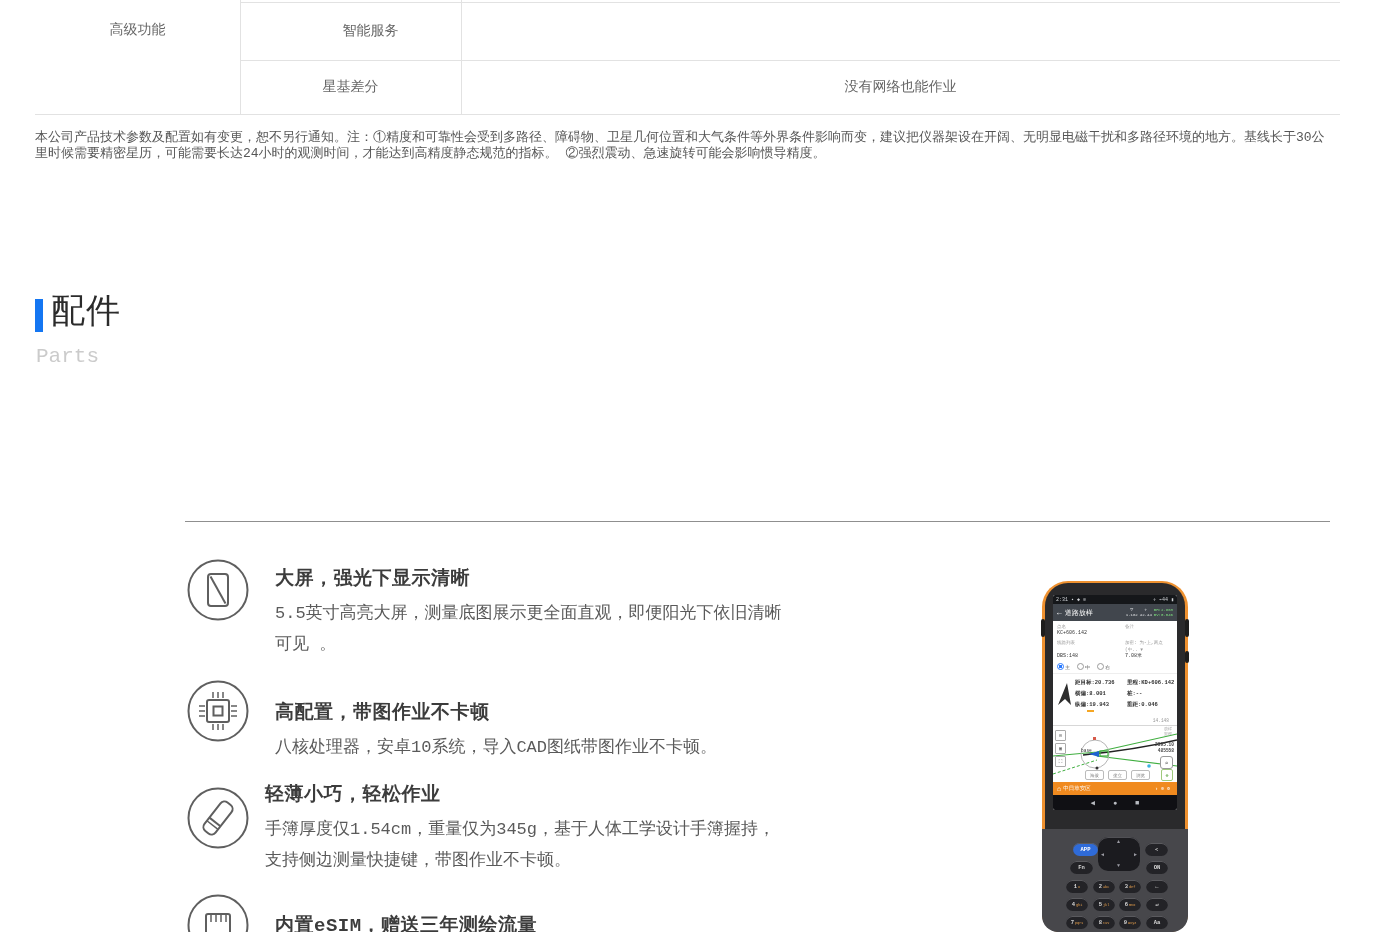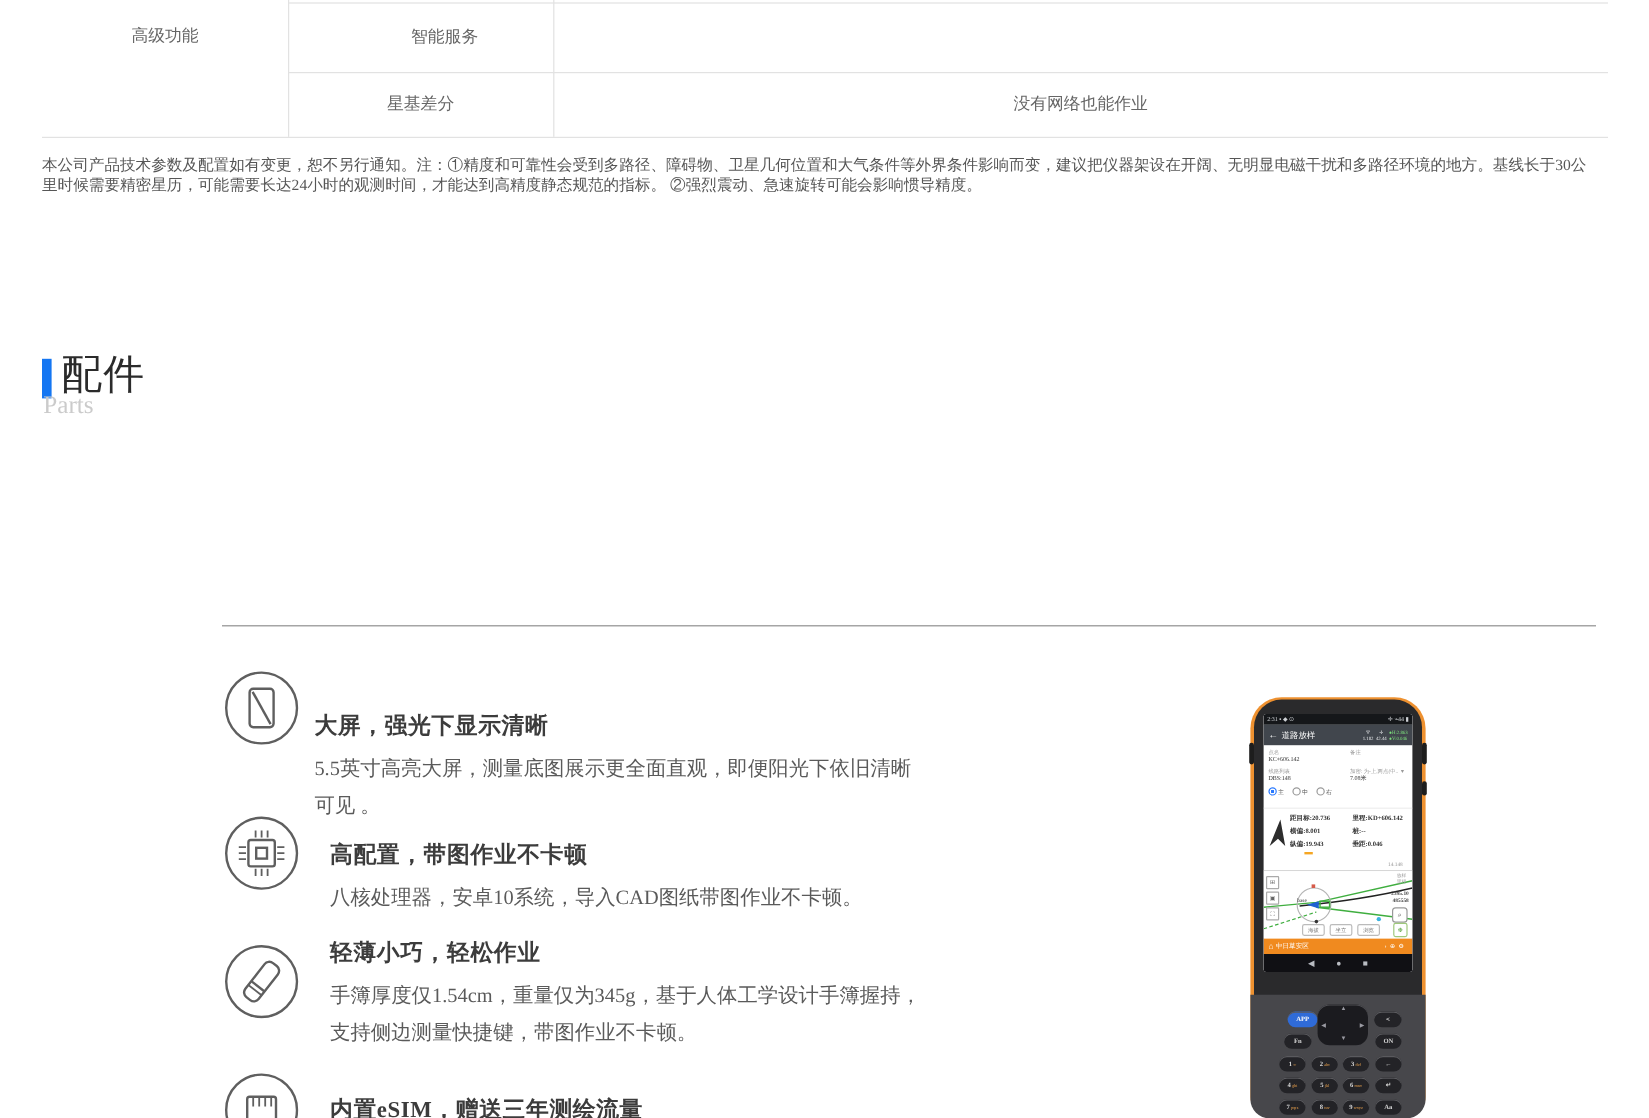--- a/index.html
+++ b/index.html
@@ -1,28 +1,28 @@
 <!DOCTYPE html>
 <html><head>
 <meta charset="utf-8">
 <style>
   html,body{margin:0;padding:0;background:#fff;}
   .page{position:relative;width:1374px;height:932px;background:#fff;overflow:hidden;
-        font-family:Liberation Serif, serif;}
+        font-family:Liberation Mono, monospace;}
   .abs{position:absolute;}
   .hline,.vline{position:absolute;background:#e2e2e2;}
   .hline{height:1px;} .vline{width:1px;}
   .tcell{position:absolute;display:flex;align-items:center;justify-content:center;
          font-size:14px;color:#666;}
   .disclaimer{position:absolute;left:35px;top:130px;width:1295px;font-size:13px;
               line-height:16px;color:#565656;}
   .sec-bar{position:absolute;left:35px;top:299px;width:8px;height:33px;}
   .sec-title{position:absolute;left:51px;top:293px;font-size:34px;line-height:40px;
              color:#2b2b2b;font-weight:500;letter-spacing:1px;}
-  .sec-sub{position:absolute;left:36px;top:325px;font-size:21px;color:#cbcbcb;}
+  .sec-sub{position:absolute;left:36px;top:345px;font-size:21px;color:#cbcbcb;}
   .prod-heading{position:absolute;left:185px;top:489px;font-size:22px;font-weight:500;letter-spacing:.5px;}
   .prod-rule{position:absolute;left:185px;top:521px;width:1145px;height:1px;background:#8f8f8f;}
   .ficon{position:absolute;width:62px;height:62px;}
   .ftext{position:absolute;width:560px;}
   .ftitle{font-size:19px;font-weight:600;color:#3c3c3c;letter-spacing:.5px;margin:0 0 7px 0;}
   .fdesc{font-size:17px;color:#5a5a5a;line-height:31px;white-space:pre-line;margin:0;}
 
   
   .device{position:absolute;left:1042px;top:581px;width:146px;height:351px;}
   .dev-outer{position:absolute;left:0;right:0;top:0;bottom:0;background:#ee9130;
@@ -117,21 +117,21 @@
 
   <div class="prod-rule"></div>
 
   <div class="ficon" style="left:187px;top:559px;">
     <svg viewBox="0 0 62 62" width="62" height="62">
       <circle cx="31" cy="31" r="29.5" fill="none" stroke="#5f5f5f" stroke-width="2"></circle>
       <rect x="21" y="15" width="20" height="32" rx="3" fill="none" stroke="#5f5f5f" stroke-width="2"></rect>
       <line x1="23.5" y1="17.5" x2="38.5" y2="44.5" stroke="#5f5f5f" stroke-width="2"></line>
     </svg>
   </div>
-  <div class="ftext" style="left:262px;top:565px;margin-top:27px;">
+  <div class="ftext" style="left:275px;top:565px;">
     <p class="ftitle">大屏，强光下显示清晰</p>
     <p class="fdesc">5.5英寸高亮大屏，测量底图展示更全面直观，即便阳光下依旧清晰
 可见 。</p>
   </div>
 
   <div class="ficon" style="left:187px;top:680px;">
     <svg viewBox="0 0 62 62" width="62" height="62">
       <circle cx="31" cy="31" r="29.5" fill="none" stroke="#5f5f5f" stroke-width="2"></circle>
       <rect x="20" y="20" width="22" height="22" rx="2" fill="none" stroke="#5f5f5f" stroke-width="2"></rect>
       <rect x="26.5" y="26.5" width="9" height="9" fill="none" stroke="#5f5f5f" stroke-width="2"></rect>
@@ -159,21 +159,21 @@
   <div class="ficon" style="left:187px;top:787px;">
     <svg viewBox="0 0 62 62" width="62" height="62">
       <circle cx="31" cy="31" r="29.5" fill="none" stroke="#5f5f5f" stroke-width="2"></circle>
       <g transform="rotate(38 31 31)">
         <rect x="24" y="13" width="14" height="36" rx="5" fill="none" stroke="#5f5f5f" stroke-width="2"></rect>
         <line x1="24" y1="36" x2="38" y2="36" stroke="#5f5f5f" stroke-width="2"></line>
         <line x1="24" y1="40" x2="38" y2="40" stroke="#5f5f5f" stroke-width="1.5"></line>
       </g>
     </svg>
   </div>
-  <div class="ftext" style="left:275px;top:781px;">
+  <div class="ftext" style="left:265px;top:781px;">
     <p class="ftitle">轻薄小巧，轻松作业</p>
     <p class="fdesc">手簿厚度仅1.54cm，重量仅为345g，基于人体工学设计手簿握持，
 支持侧边测量快捷键，带图作业不卡顿。</p>
   </div>
 
   <div class="ficon" style="left:187px;top:894px;">
     <svg viewBox="0 0 62 62" width="62" height="62">
       <circle cx="31" cy="31" r="29.5" fill="none" stroke="#5f5f5f" stroke-width="2"></circle>
       <rect x="19" y="20" width="24" height="26" rx="2" fill="none" stroke="#5f5f5f" stroke-width="2"></rect>
       <g stroke="#5f5f5f" stroke-width="1.5">

